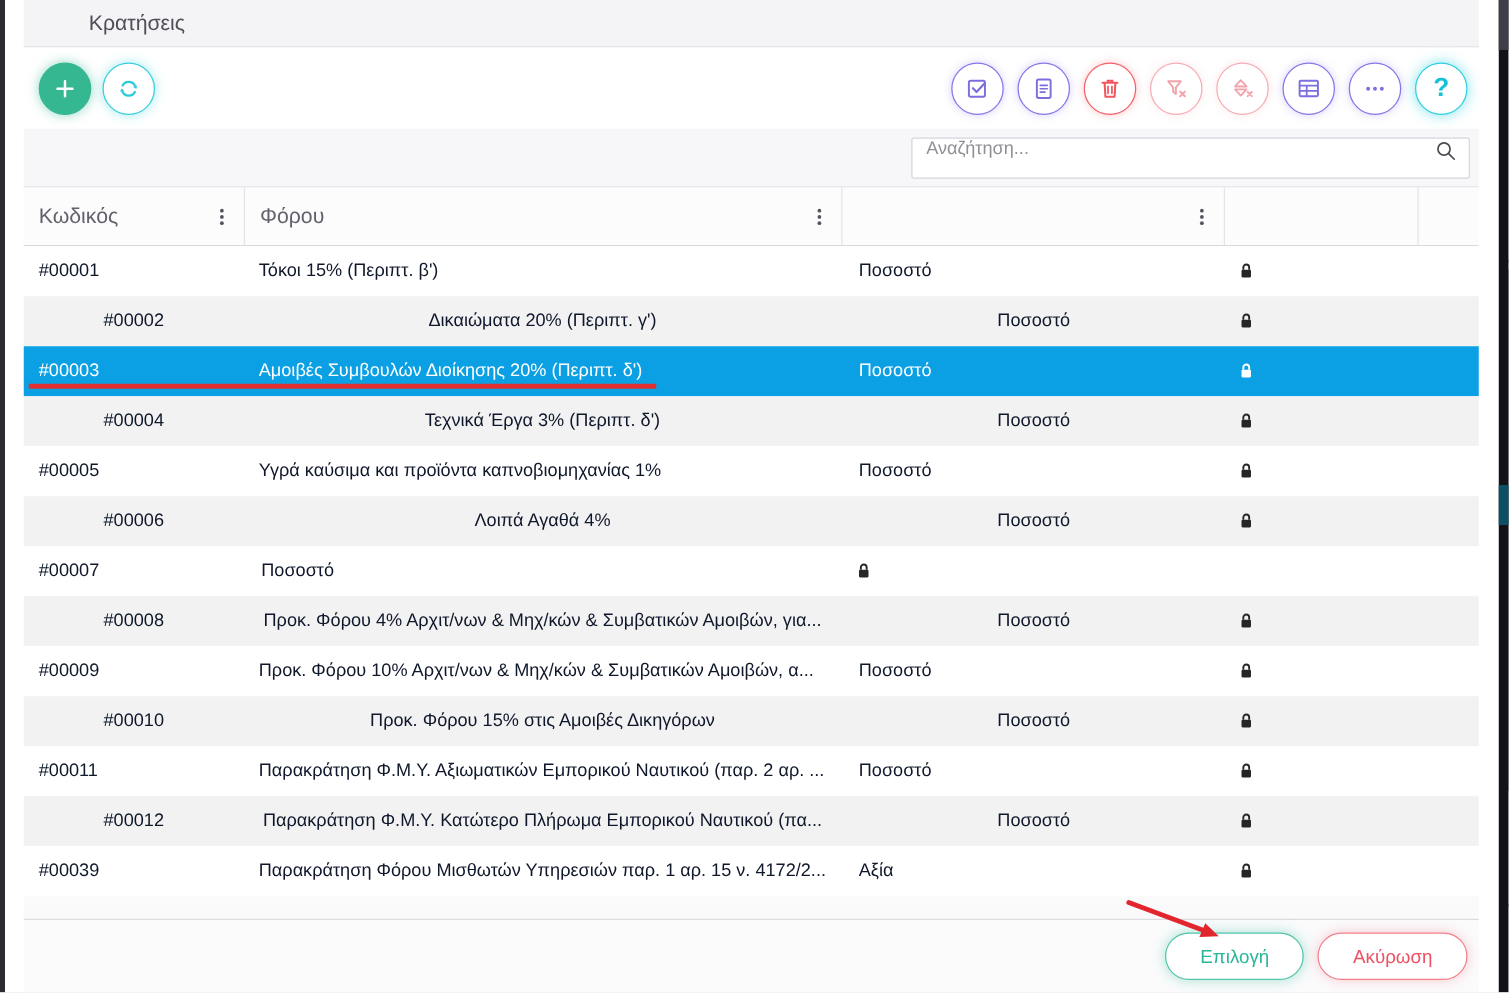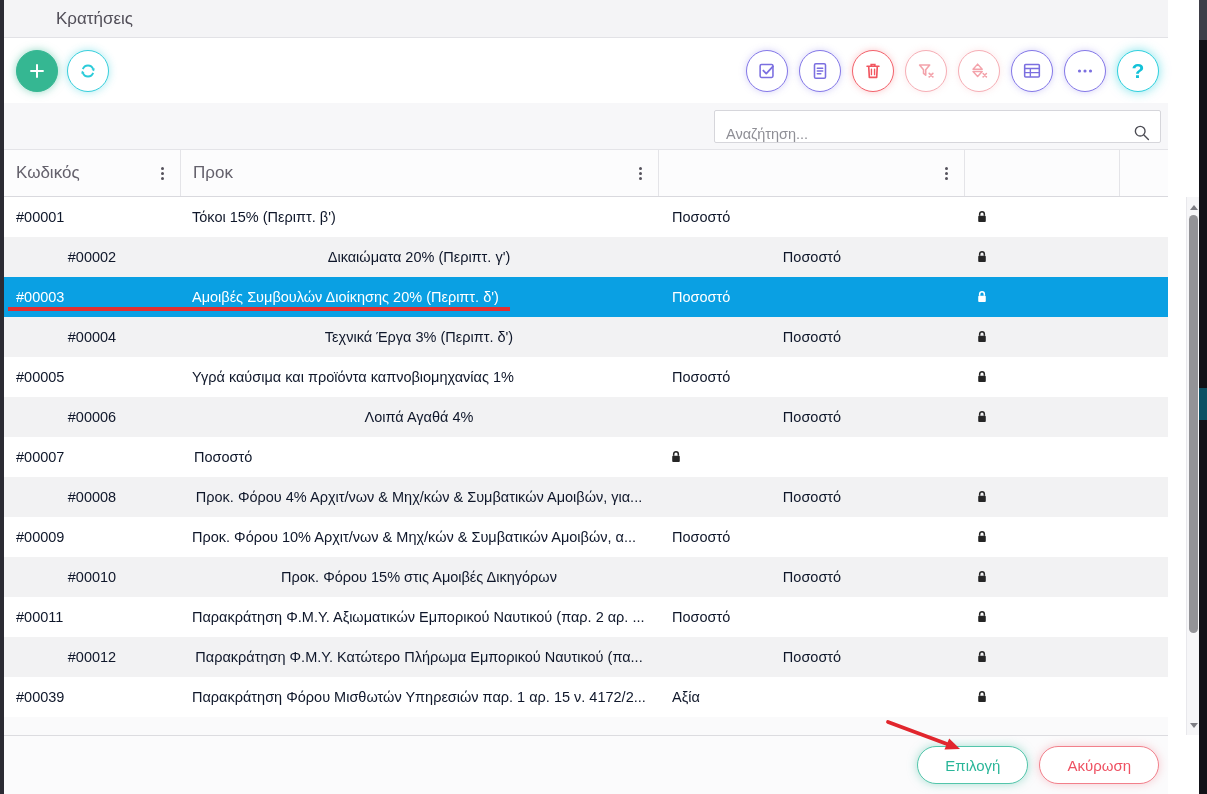--- a/index.html
+++ b/index.html
@@ -6,41 +6,41 @@
   body { font-family: "Liberation Sans", sans-serif; background: #ddd; }
 
   .screen { position: relative; width: 1207px; height: 794px; background: #fff; overflow: hidden; }
 
   
   .edge-left { position: absolute; left: 0; top: 0; width: 4px; height: 794px; background: #2b2b33; }
   .edge-right { position: absolute; right: 0; top: 0; width: 8px; height: 794px; background: #121218; }
   .edge-right .top-gray { position: absolute; top: 0; left: 0; width: 100%; height: 40px; background: #3e3e48; }
   .edge-right .teal-block { position: absolute; top: 388px; left: 0; width: 100%; height: 32px; background: #0d4f63; }
 
-  .dialog { position: absolute; left: 4px; top: 0; width: 1164px; height: 794px; display: flex; flex-direction: column; background: #fff; }
+  .dialog { position: absolute; left: 19px; top: 0; width: 1164px; height: 794px; display: flex; flex-direction: column; background: #fff; }
 
   
   .titlebar { height: 38px; flex: none; background: #f4f4f6; border-bottom: 1px solid #e2e2e6; display: flex; align-items: center; padding-left: 52px; }
   .titlebar .title { font-size: 17px; color: #514e58; }
 
   
   .toolbar { height: 65px; flex: none; background: #fff; display: flex; align-items: center; padding: 0 9px 0 12px; }
   .tb-left { display: flex; align-items: center; gap: 9px; }
   .tb-right { margin-left: auto; display: flex; align-items: center; gap: 11px; }
   .circle-btn { width: 42px; height: 42px; border-radius: 50%; background: #fff; border: 1px solid; display: flex; align-items: center; justify-content: center; cursor: pointer; flex: none; }
   .btn-add { background: #35b792; border-color: #35b792; box-shadow: 0 0 9px rgba(53,183,146,.55); color: #fff; }
   .btn-refresh { border-color: #38cfdc; color: #2bcbd9; box-shadow: 0 0 9px rgba(56,207,220,.45); }
   .btn-purple { border-color: #8478e8; color: #7b6fe0; box-shadow: 0 0 7px rgba(132,120,232,.35); }
   .btn-red { border-color: #f3626b; color: #f15660; box-shadow: 0 0 7px rgba(243,98,107,.35); }
   .btn-disabled { border-color: #f6aeb5; color: #f3a3ab; box-shadow: 0 0 7px rgba(246,174,181,.3); }
   .btn-help { border-color: #2fd0de; color: #13c2d8; box-shadow: 0 0 11px rgba(47,208,222,.6); font-size: 21px; font-weight: bold; }
 
   
   .searchrow { height: 47px; flex: none; background: #f7f7f9; border-bottom: 1px solid #e4e4e8; display: flex; align-items: center; justify-content: flex-end; padding-right: 7px; }
-  .search-box { width: 447px; height: 33px; background: #fff; border: 1px solid #d6d6db; border-radius: 2px; display: flex; align-items: flex-end; padding: 0 9px 0 11px; }
+  .search-box { width: 447px; height: 33px; background: #fff; border: 1px solid #d6d6db; border-radius: 2px; display: flex; align-items: flex-start; padding: 0 9px 0 11px; }
   .search-box input { flex: 1; border: none; outline: none; background: transparent; font-family: "Liberation Sans", sans-serif; font-size: 14.5px; color: #55525c; }
   .search-box input::placeholder { color: #8f8f96; opacity: 1; }
 
   
   .grid-header { height: 47px; flex: none; background: #fcfcfd; border-bottom: 1px solid #d9d9de; display: grid; grid-template-columns: 176px 478px 306px 155px 67px 13px; }
   .header-cell { display: flex; align-items: center; justify-content: space-between; padding: 0 10px 0 12px; font-size: 17px; color: #64616c; overflow: hidden; }
   .header-cell + .header-cell { border-left: 1px solid #e4e4e8; }
   .col-menu { width: 16px; display: flex; flex-direction: column; align-items: center; gap: 2px; cursor: pointer; padding: 2px 0; }
   .col-menu i { width: 3px; height: 3px; border-radius: 50%; background: #55525c; }
 
@@ -188,21 +188,21 @@
     <div class="grid-header">
       <div class="header-cell">
         <span>Κωδικός</span>
         <span class="col-menu">
             <i></i>
             <i></i>
             <i></i>
           </span>
       </div>
       <div class="header-cell">
-        <span>Προκ</span>
+        <span>Φόρου</span>
         <span class="col-menu">
             <i></i>
             <i></i>
             <i></i>
           </span>
       </div>
       <div class="header-cell">
         <span></span>
         <span class="col-menu">
             <i></i>

